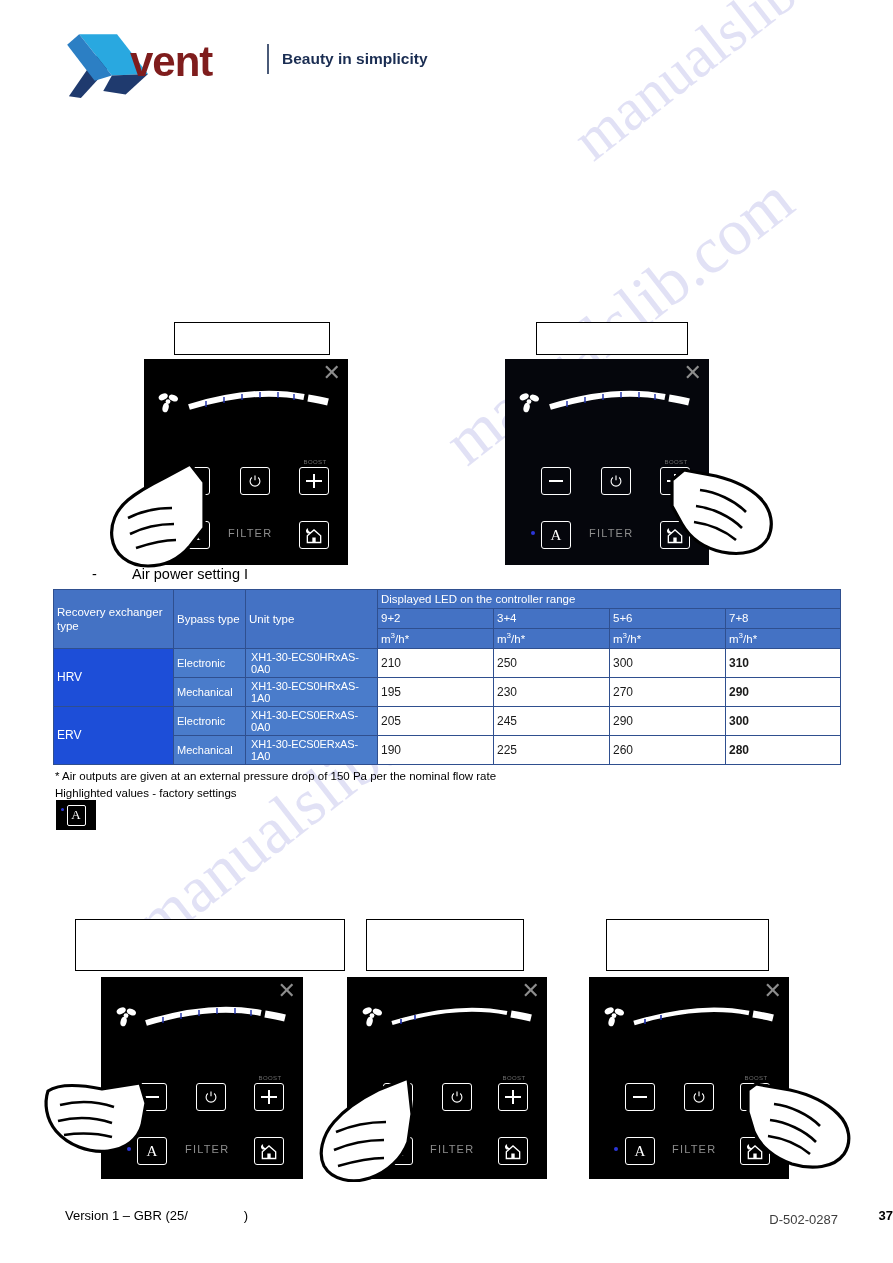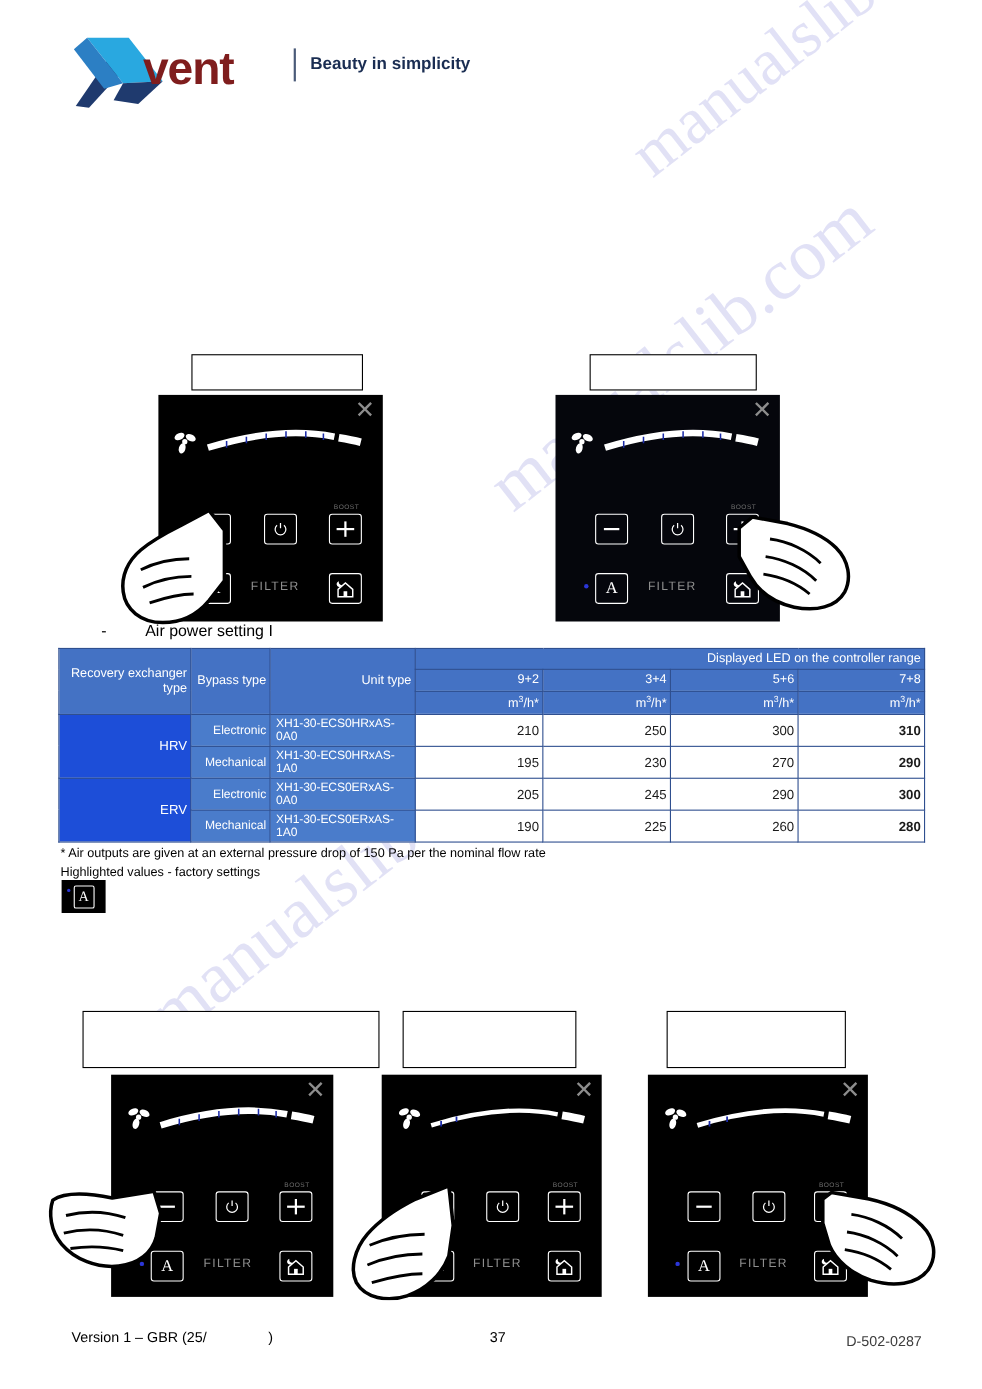--- a/index.html
+++ b/index.html
@@ -189,21 +189,21 @@
     left: 53px; top: 589px;
     width: 787px;
     border-collapse: collapse;
     font-size: 11px;
     z-index: 3;
     background: #fff;
     table-layout: fixed;
   }
   .spec-table td, .spec-table th {
     border: 1px solid #2f4f8f;
-    text-align: right;
+    text-align: left;
     vertical-align: middle;
     padding: 2px 3px;
     font-weight: 400;
   }
   .spec-table th.hdr {
     background: #4472c4;
     color: #ffffff;
     font-size: 11.5px;
     line-height: 1.25;
   }
@@ -242,21 +242,21 @@
   
   .footer {
     position: absolute;
     left: 0; right: 0; top: 1208px;
     height: 30px;
     z-index: 3;
     font-size: 13px;
     color: #000;
   }
   .footer .f-left { position: absolute; left: 65px; top: 0; }
-  .footer .f-center { position: absolute; left: 12px; right: 0; text-align: center; top: 0; }
+  .footer .f-center { position: absolute; left: 12px; right: 0; text-align: right; top: 0; font-weight: bold; }
   .footer .f-right { position: absolute; right: 55px; top: 4px; color: #3d3d3d; }
   .footer .redact {
     display: inline-block;
     width: 56px;
     background: #fff;
   }
 </style>
 </head>
 <body>
 

